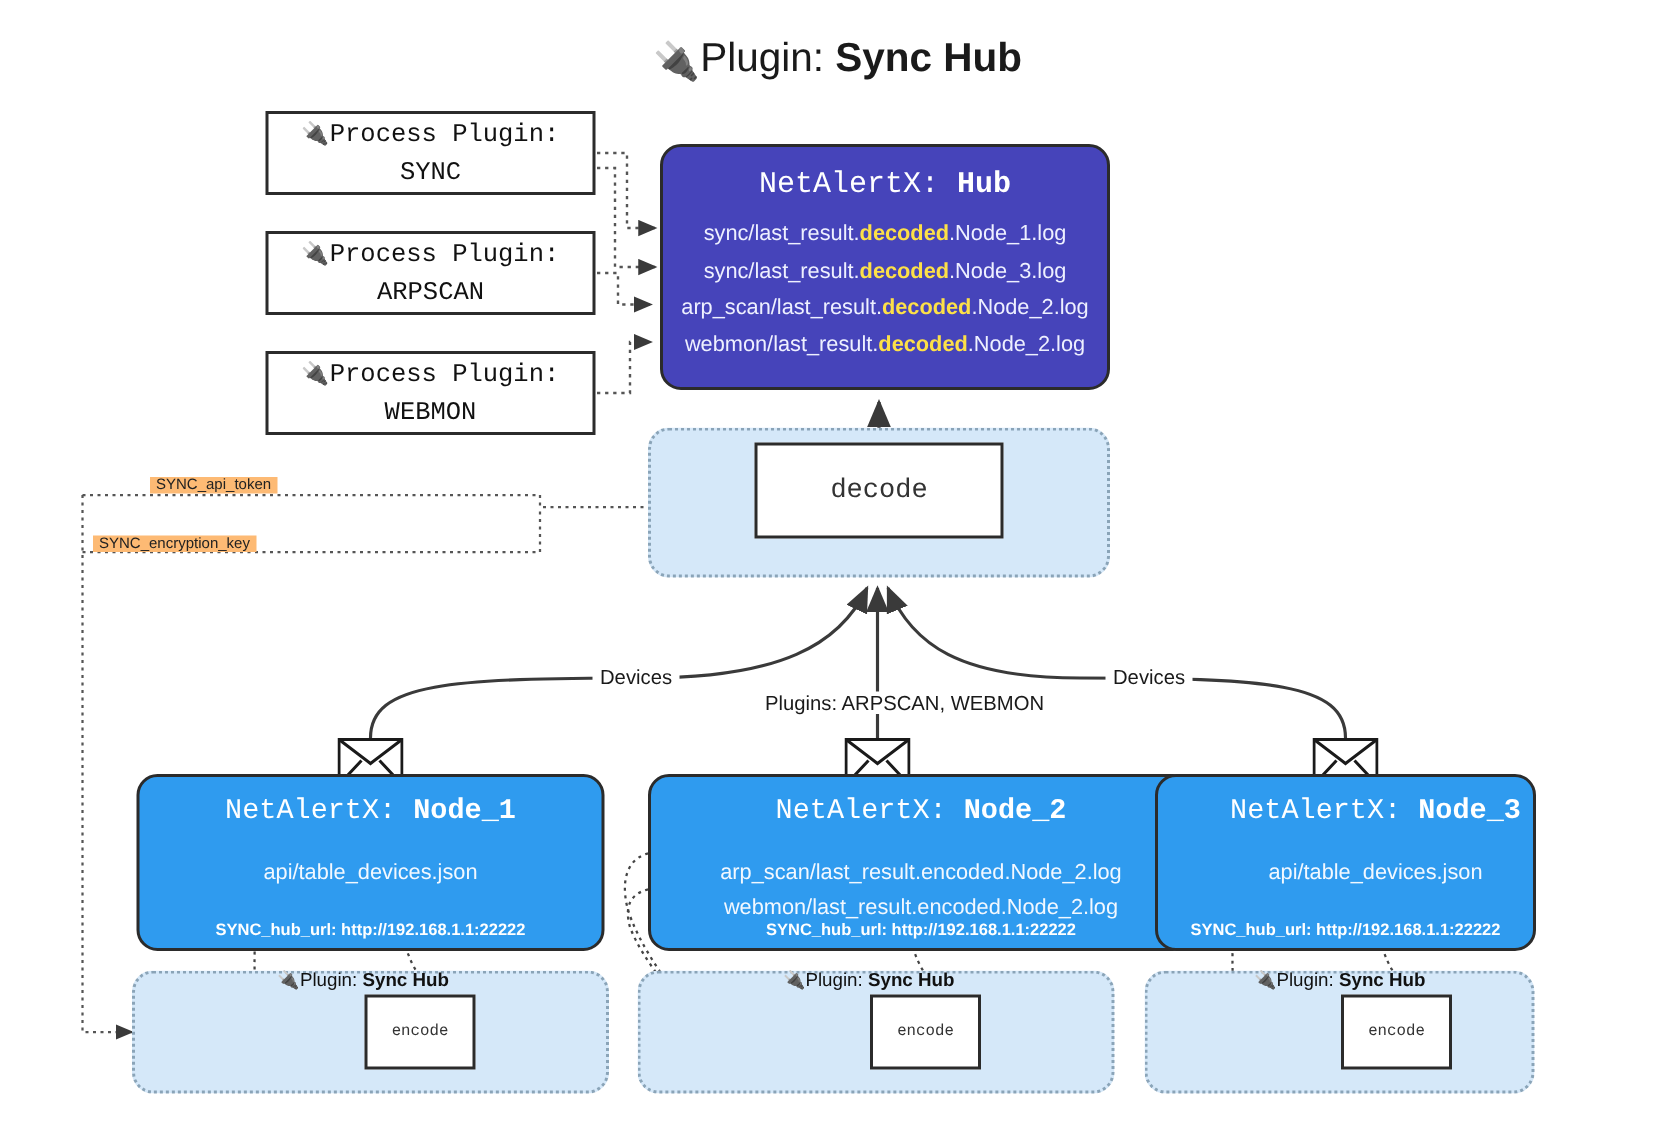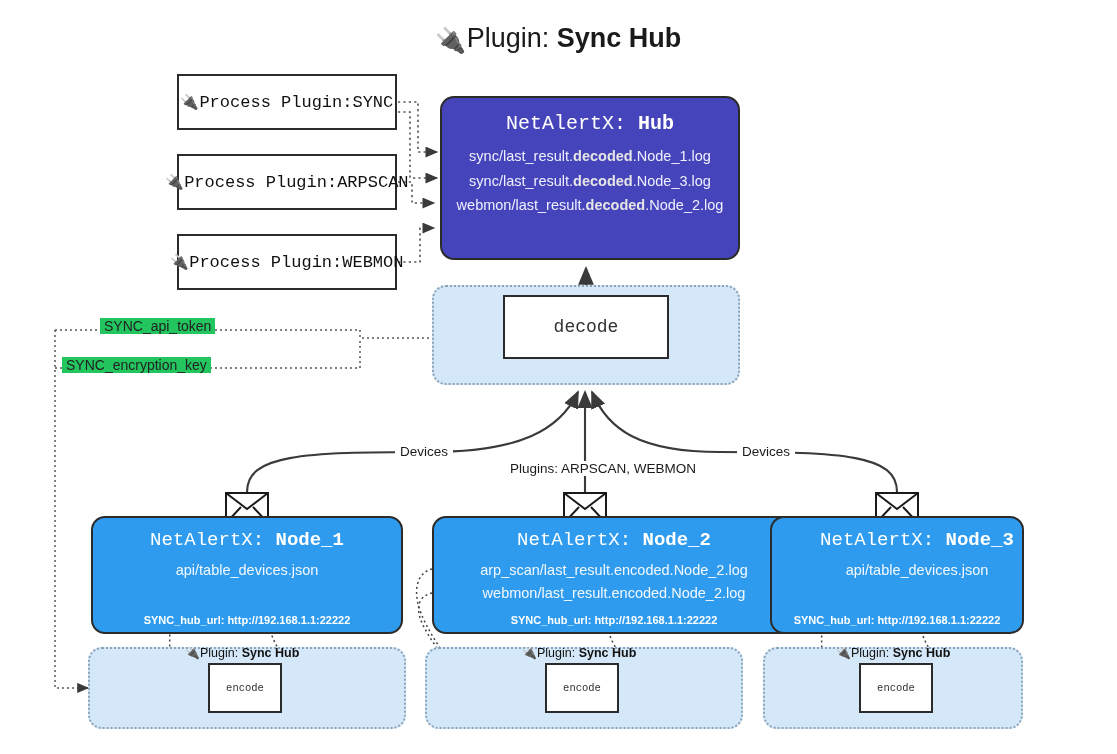--- a/index.html
+++ b/index.html
@@ -13,74 +13,74 @@
          font-size:27px;line-height:44px;white-space:nowrap;}
   .title .plug{font-size:25px;display:inline-block;transform:translateY(2px);}
   .title .lead{font-weight:400;}
   .title .strong{font-weight:700;}
 
   
   .pbox{position:absolute;width:220px;height:56px;background:#ffffff;
         border:2px solid #2b2b2b;box-sizing:border-box;
         font-family:"Liberation Mono","DejaVu Sans Mono",monospace;
         font-size:17px;line-height:25px;text-align:center;color:#111;
-        display:flex;flex-direction:row;align-items:center;justify-content:center;}
+        display:flex;flex-direction:column;align-items:center;justify-content:center;}
   .pbox .l1{white-space:nowrap;}
   .pbox .l2{white-space:nowrap;}
   .pbox .plug{font-family:"DejaVu Sans",sans-serif;font-size:15px;}
 
   
   .huburl{position:absolute;left:440px;top:76px;width:300px;text-align:center;
           font-size:11.5px;font-weight:600;color:#1a1a1a;}
   .hub{position:absolute;left:440px;top:96px;width:300px;height:164px;
        background:#4644ba;border:2px solid #2b2b2b;border-radius:14px;
        box-sizing:border-box;color:#ffffff;}
   .hub .hubtitle{font-family:"Liberation Mono","DejaVu Sans Mono",monospace;
        font-size:20px;text-align:center;margin-top:14px;white-space:nowrap;}
   .hub .hubtitle b{font-weight:700;}
   .hub .logs{margin-top:9px;}
   .hub .logline{font-size:14.5px;line-height:24.5px;text-align:center;white-space:nowrap;color:#eef0ff;}
-  .hub .logline b{font-weight:700;color:#e5e5e5;}
+  .hub .logline b{font-weight:700;color:#fde047;}
 
   
   .decodezone{position:absolute;left:432px;top:285px;width:308px;height:100px;
       background:#d5e8f9;border:2px dotted #8aa4b8;border-radius:14px;box-sizing:border-box;}
   .decodebox{position:absolute;left:503px;top:295px;width:166px;height:64px;
       background:#ffffff;border:2px solid #2b2b2b;box-sizing:border-box;
       font-family:"Liberation Mono","DejaVu Sans Mono",monospace;font-size:18px;color:#333;
       display:flex;align-items:center;justify-content:center;}
 
   
-  .wirelabel{position:absolute;font-size:14px;color:#222;background:#22c55e;
+  .wirelabel{position:absolute;font-size:10px;color:#222;background:#fdba74;
       padding:0 4px;white-space:nowrap;}
 
   
   .node{position:absolute;height:118px;background:#2f9bef;border:2px solid #2b2b2b;
         border-radius:14px;box-sizing:border-box;color:#ffffff;}
   .node .ntitle{font-family:"Liberation Mono","DejaVu Sans Mono",monospace;
         font-size:19px;text-align:center;margin-top:11px;white-space:nowrap;}
   .node .ntitle b{font-weight:700;}
-  .node .npaths{margin-top:8px;}
+  .node .npaths{margin-top:20px;}
   .node .npath{font-size:14.5px;line-height:23px;text-align:center;white-space:nowrap;color:#f2f8ff;}
   .node .nfoot{position:absolute;left:0;right:0;bottom:6px;text-align:center;
         font-size:11px;font-weight:600;color:#ffffff;white-space:nowrap;}
 
   
   .env{position:absolute;width:44px;height:32px;}
 
   
   .pluginzone{position:absolute;height:82px;background:#d5e8f9;
       border:2px dotted #8aa4b8;border-radius:14px;box-sizing:border-box;}
   .zonelabel{position:absolute;font-size:12.5px;white-space:nowrap;color:#111;}
   .zonelabel b{font-weight:700;}
   .zonelabel .plug{font-size:12px;}
   .encodebox{position:absolute;width:74px;height:50px;background:#ffffff;
       border:2px solid #2b2b2b;box-sizing:border-box;
       font-family:"Liberation Mono","DejaVu Sans Mono",monospace;font-size:10.5px;color:#333;
-      display:flex;align-items:center;justify-content:center;}
+      display:flex;align-items:center;justify-content:center;margin-left:35px;}
 
   .flowlabel{position:absolute;font-size:13.5px;color:#1a1a1a;background:#ffffff;
       padding:0 5px;white-space:nowrap;}
 </style>
 </head>
 <body>
 
 <div class="stage">
 
   <svg class="wires" viewBox="0 0 1117 754">
@@ -185,20 +185,21 @@
   <div class="pbox" style="left:177px;top:234px;">
     <div class="l1"><span class="plug">🔌</span><span>Process Plugin:</span></div>
     <div class="l2">WEBMON</div>
   </div>
 
   <div class="hub">
     <div class="hubtitle"><span>NetAlertX: </span><b>Hub</b></div>
     <div class="logs">
       <div class="logline"><span>sync/last_result.</span><b>decoded</b><span>.Node_1.log</span></div>
       <div class="logline"><span>sync/last_result.</span><b>decoded</b><span>.Node_3.log</span></div>
+      <div class="logline"><span>arp_scan/last_result.</span><b>decoded</b><span>.Node_2.log</span></div>
       <div class="logline"><span>webmon/last_result.</span><b>decoded</b><span>.Node_2.log</span></div>
     </div>
   </div>
 
   <div class="decodezone"></div>
   <div class="decodebox">decode</div>
 
   <div class="wirelabel" style="left:100px;top:318px;">SYNC_api_token</div>
   <div class="wirelabel" style="left:62px;top:357px;">SYNC_encryption_key</div>
 

